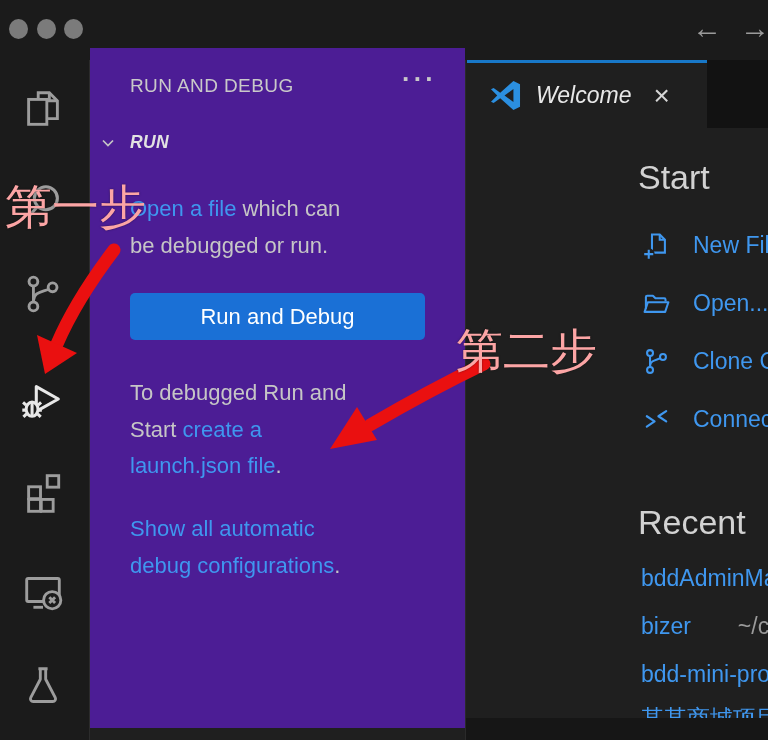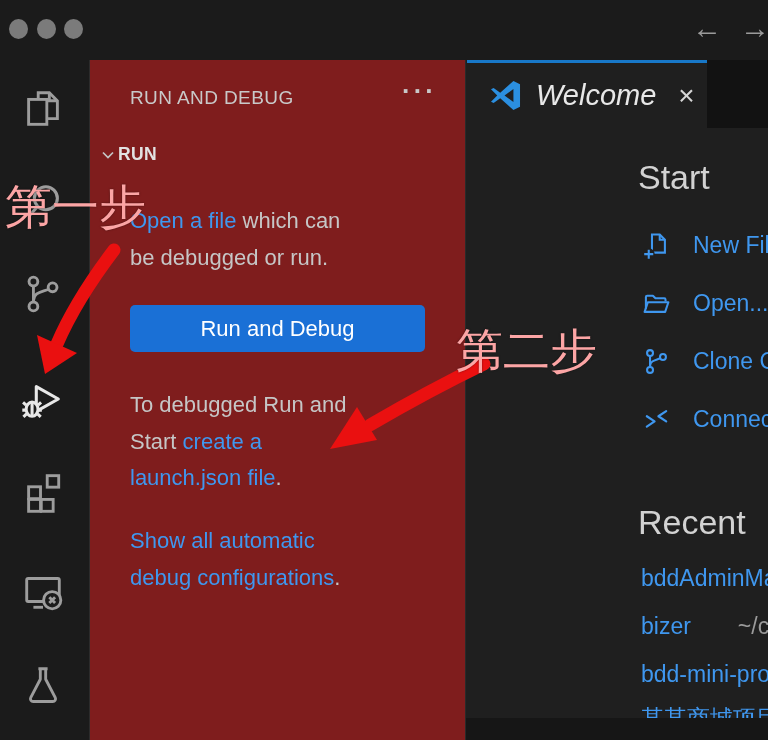--- a/index.html
+++ b/index.html
@@ -11,34 +11,34 @@
   .titlebar { position:absolute; left:0; top:0; width:768px; height:60px; background:#1b1b1b; }
   .dot { position:absolute; top:19px; width:19px; height:20px; border-radius:50%; background:#7b7b7b; }
   .nav-arrow { position:absolute; top:8px; font-size:30px; color:#9b9b9b; line-height:40px; }
 
   
   .activitybar { position:absolute; left:0; top:60px; width:90px; height:680px; background:#1b1b1b; border-right:1px solid #2c2c2c; }
   .ab-icon { position:absolute; left:20px; width:46px; height:46px; }
   .ab-icon svg { width:46px; height:46px; }
 
   
-  .sidebar { position:absolute; left:90px; top:60px; width:375px; height:680px; background:#7f1d1d; color:#c6c6c6; }
+  .sidebar { position:absolute; left:90px; top:48px; width:375px; height:680px; background:#4c1d95; color:#c6c6c6; }
   .sb-title { position:absolute; left:40px; top:27px; font-size:19px; letter-spacing:.4px; color:#c9c9c9; }
   .sb-dots { position:absolute; left:312px; top:16px; font-size:26px; font-weight:bold; letter-spacing:3px; color:#c8c8c8; cursor:pointer; }
   .sb-run-row { position:absolute; left:8px; top:84px; display:flex; align-items:center; cursor:pointer; }
-  .sb-run-label { font-size:17.5px; font-weight:bold; color:#e2e2e2; letter-spacing:.3px; margin-left:0; }
+  .sb-run-label { font-size:17.5px; font-weight:bold; color:#e2e2e2; letter-spacing:.3px; margin-left:12px;font-style:italic; }
   .sb-para { position:absolute; left:40px; font-size:22px; line-height:36.5px; color:#c6c6c6; }
   .link { color:#3f97ef; cursor:pointer; }
   .run-btn { position:absolute; left:40px; top:245px; width:295px; height:47px; background:#1a70d6; border:none; border-radius:5px; color:#fff; font-size:22px; font-family:"Liberation Sans", sans-serif; cursor:pointer; }
 
   
   .editor { position:absolute; left:465px; top:60px; width:303px; height:680px; background:#1f1f1f; border-left:1px solid #2a2a2a; }
   .tab { position:absolute; left:1px; top:0; width:240px; height:68px; background:#1f1f1f; border-top:3px solid #1878c8; display:flex; align-items:center; cursor:pointer; }
   .tab-logo { width:33px; height:33px; margin-left:22px; }
-  .tab-title { font-size:29px; font-style:italic; color:#e8e8e8; margin-left:14px; }
+  .tab-title { font-size:23px; font-style:italic; color:#e8e8e8; margin-left:14px; }
   .tab-close { margin-left:22px; font-size:28px; color:#d5d5d5; line-height:28px; cursor:pointer; }
   .tabbar-empty { position:absolute; left:241px; right:0; top:0; height:68px; background:#121212; }
   .ed-content { position:absolute; left:0; top:68px; width:100%; height:590px; overflow:hidden; }
   .ed-heading { position:absolute; left:172px; font-size:34px; color:#d2d2d2; white-space:nowrap; }
   .start-item { position:absolute; left:175px; height:34px; display:flex; align-items:center; cursor:pointer; white-space:nowrap; }
   .start-item svg { width:31px; height:31px; flex:none; }
   .start-label { font-size:23px; color:#3f97ef; margin-left:21px; }
   .recent-item { position:absolute; left:175px; height:30px; display:flex; align-items:baseline; cursor:pointer; white-space:nowrap; }
   .recent-name { font-size:23px; color:#3f97ef; }
   .recent-path { font-size:23px; color:#9a9a9a; margin-left:47px; }

